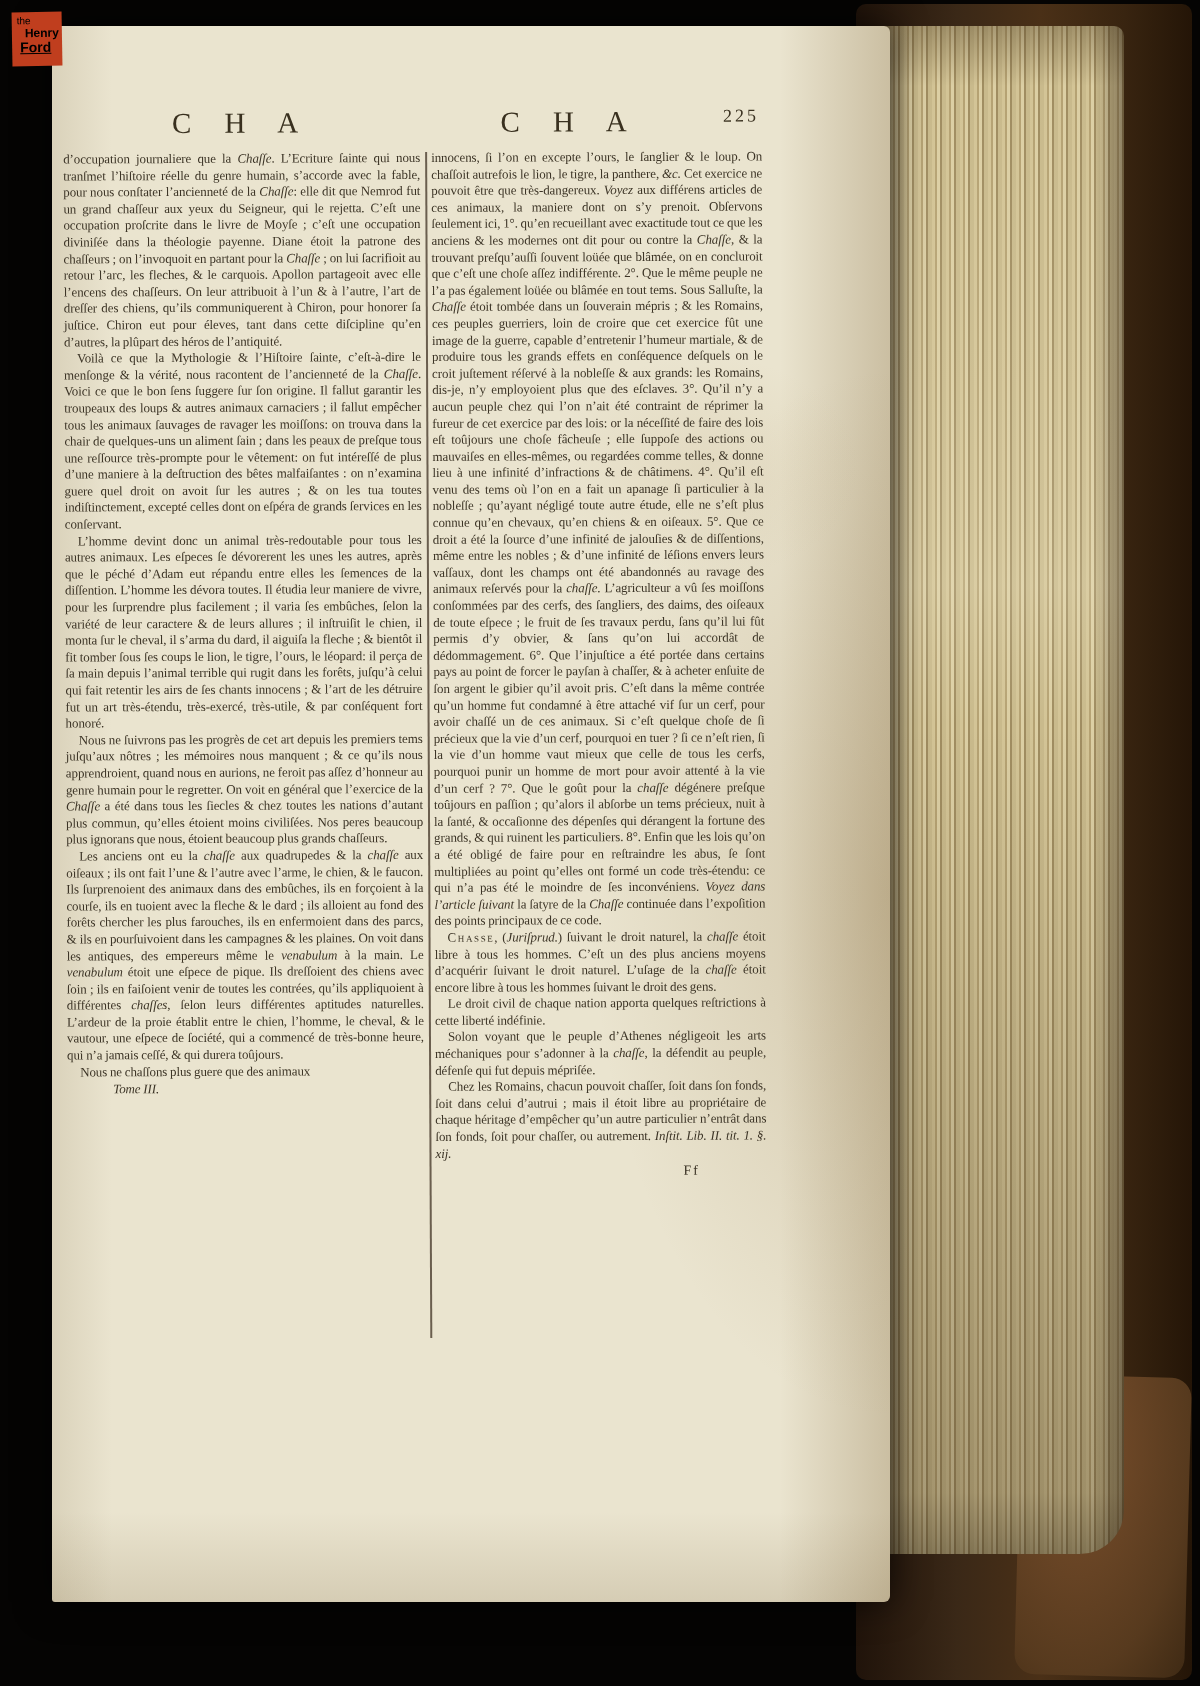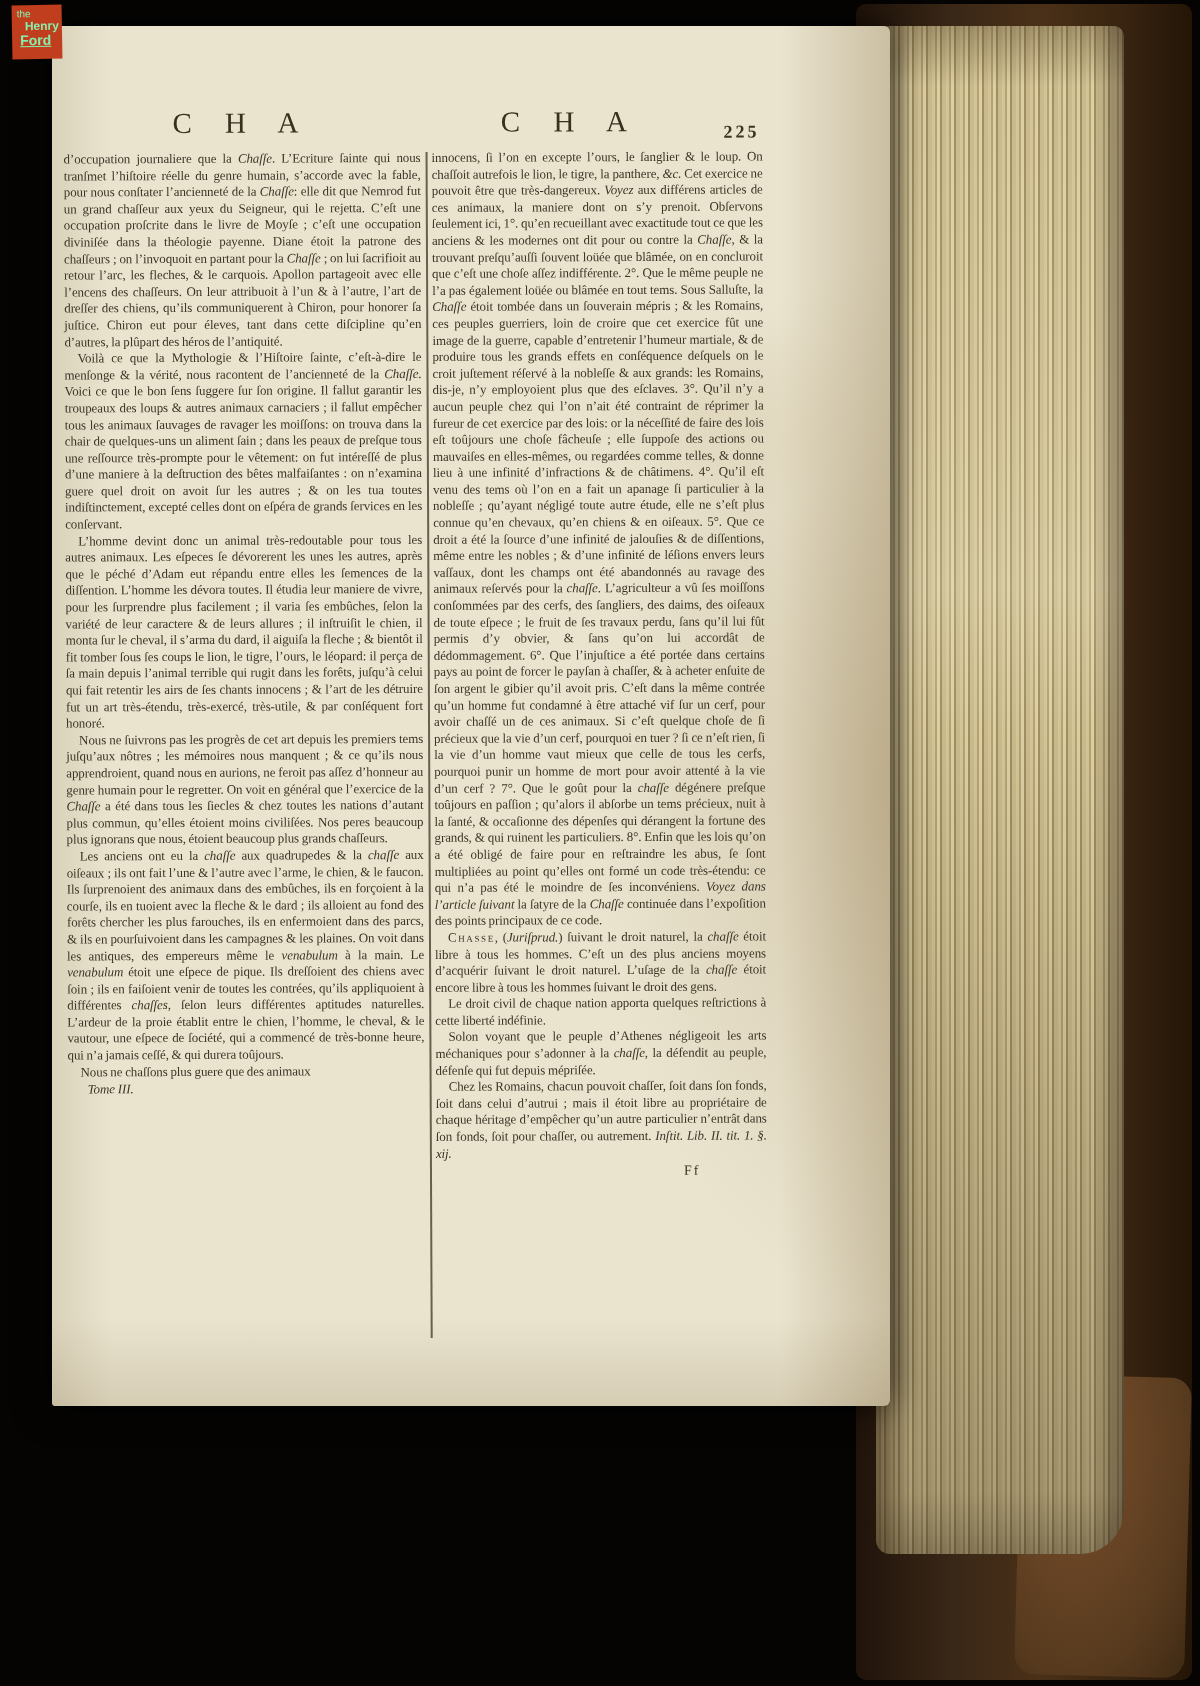--- a/index.html
+++ b/index.html
@@ -1,21 +1,21 @@
 <!DOCTYPE html>
 <html lang="fr"><head>
 <meta charset="utf-8">
 <style>
   html,body{margin:0;padding:0;background:#000;}
   .photo{position:relative;width:1200px;height:1686px;background:#050403;overflow:hidden;
          font-family:"Liberation Serif",serif;}
 
   
-  .logo{position:absolute;left:12px;top:5px;width:50px;height:54px;background:#c03e1e;
-        color:#86efac;font-family:"Liberation Sans",sans-serif;line-height:1;padding:3px 0 0 4px;
+  .logo{position:absolute;left:12px;top:12px;width:50px;height:54px;background:#c03e1e;
+        color:#000000;font-family:"Liberation Sans",sans-serif;line-height:1;padding:3px 0 0 4px;
         box-sizing:border-box;transform:rotate(-1deg);}
   .logo .l1{display:block;font-size:10px;margin:1px 0 0 1px;}
   .logo .l2{display:block;font-size:12px;font-weight:bold;margin:1px 0 0 6px;text-align:center;}
   .logo .l3{display:block;font-size:14px;font-weight:bold;margin:1px 0 0 4px;text-decoration:underline;}
 
   
   .leather{position:absolute;left:856px;top:4px;width:336px;height:1676px;border-radius:10px;
            background:linear-gradient(90deg,#20130a 0%,#3a2817 30%,#4a3017 55%,#382410 80%,#241507 100%);}
   .cover-corner{position:absolute;right:12px;bottom:10px;width:170px;height:300px;border-radius:20px;
                 background:radial-gradient(ellipse at 35% 25%,#7a4f2c,#573a1e 70%,#3f2a14 100%);
@@ -24,50 +24,50 @@
   
   .fore-edge{position:absolute;left:876px;top:26px;width:248px;height:1528px;
              border-radius:4px 10px 44px 14px;
              background:
                linear-gradient(90deg,rgba(55,38,18,.50) 0,rgba(55,38,18,0) 34px),
                linear-gradient(270deg,rgba(40,26,12,.45) 0,rgba(40,26,12,0) 30px),
                linear-gradient(180deg,rgba(70,52,26,.35) 0,rgba(70,52,26,0) 60px,rgba(250,244,220,.14) 480px,rgba(250,244,220,.18) 560px,rgba(70,52,26,0) 700px,rgba(60,44,22,.30) 96%,rgba(40,28,12,.45) 100%),
                repeating-linear-gradient(90deg,#d3c496 0 3px,#b5a273 3px 5px,#dccfa4 5px 8px,#a08d61 8px 10px,#c9ba8c 10px 14px);}
 
   
-  .page{position:absolute;left:52px;top:26px;width:838px;height:1380px;border-radius:3px 6px 6px 3px;
+  .page{position:absolute;left:52px;top:26px;width:838px;height:1576px;border-radius:3px 6px 6px 3px;
         background:
           radial-gradient(220px 160px at 78% 28%,rgba(188,165,120,.16),transparent 70%),
           radial-gradient(400px 700px at 100% 55%,rgba(150,124,78,.28),transparent 75%),
           linear-gradient(90deg,rgba(120,100,60,.14),transparent 60px),
           linear-gradient(270deg,rgba(130,104,58,.30),transparent 110px),
           linear-gradient(0deg,rgba(120,98,58,.18),transparent 90px),
           #eae4cf;
         box-shadow:0 0 36px rgba(0,0,0,.7);
         color:#3c3426;}
   .page-inner{position:absolute;left:14px;top:0;width:700px;height:100%;transform:rotate(-0.25deg);}
 
   
   .running-header{position:absolute;top:80px;left:0;width:700px;height:42px;}
   .hdr{position:absolute;top:0;font-size:29px;letter-spacing:13px;color:#39301f;}
   .hdr-left{left:0;width:357px;text-align:center;}
   .hdr-right{left:367px;width:280px;text-align:center;}
-  .page-number{position:absolute;right:4px;bottom:4px;font-size:18px;letter-spacing:3px;color:#3c3322;font-weight:bold;}
+  .page-number{position:absolute;right:4px;bottom:20px;font-size:18px;letter-spacing:3px;color:#3c3322;}
 
   
   .columns{position:absolute;top:124px;left:0;width:700px;display:flex;align-items:flex-start;}
   .col{font-size:13px;line-height:16.6px;text-align:justify;letter-spacing:-0.1px;word-spacing:-0.4px;}
   .col-left{width:357px;}
   .col-right{width:331px;}
   .divider{width:2px;height:1186px;margin:2px 4px 0 5px;background:#544737;opacity:.85;}
   .para{margin:0;text-indent:13px;}
   .para.first{text-indent:0;}
   .it{font-style:italic;}
   .sc{font-variant:small-caps;letter-spacing:1.6px;}
-  .tome-label{margin:1px 0 0 20px;font-style:italic;}
+  .tome-label{margin:1px 0 0 46px;font-style:italic;}
   .signature-mark{margin:2px 0 0 248px;font-size:14px;letter-spacing:2px;}
 </style>
 </head>
 <body>
 
 <div class="photo">
 
   <div class="leather"></div>
   <div class="cover-corner"></div>
   <div class="fore-edge"></div>

